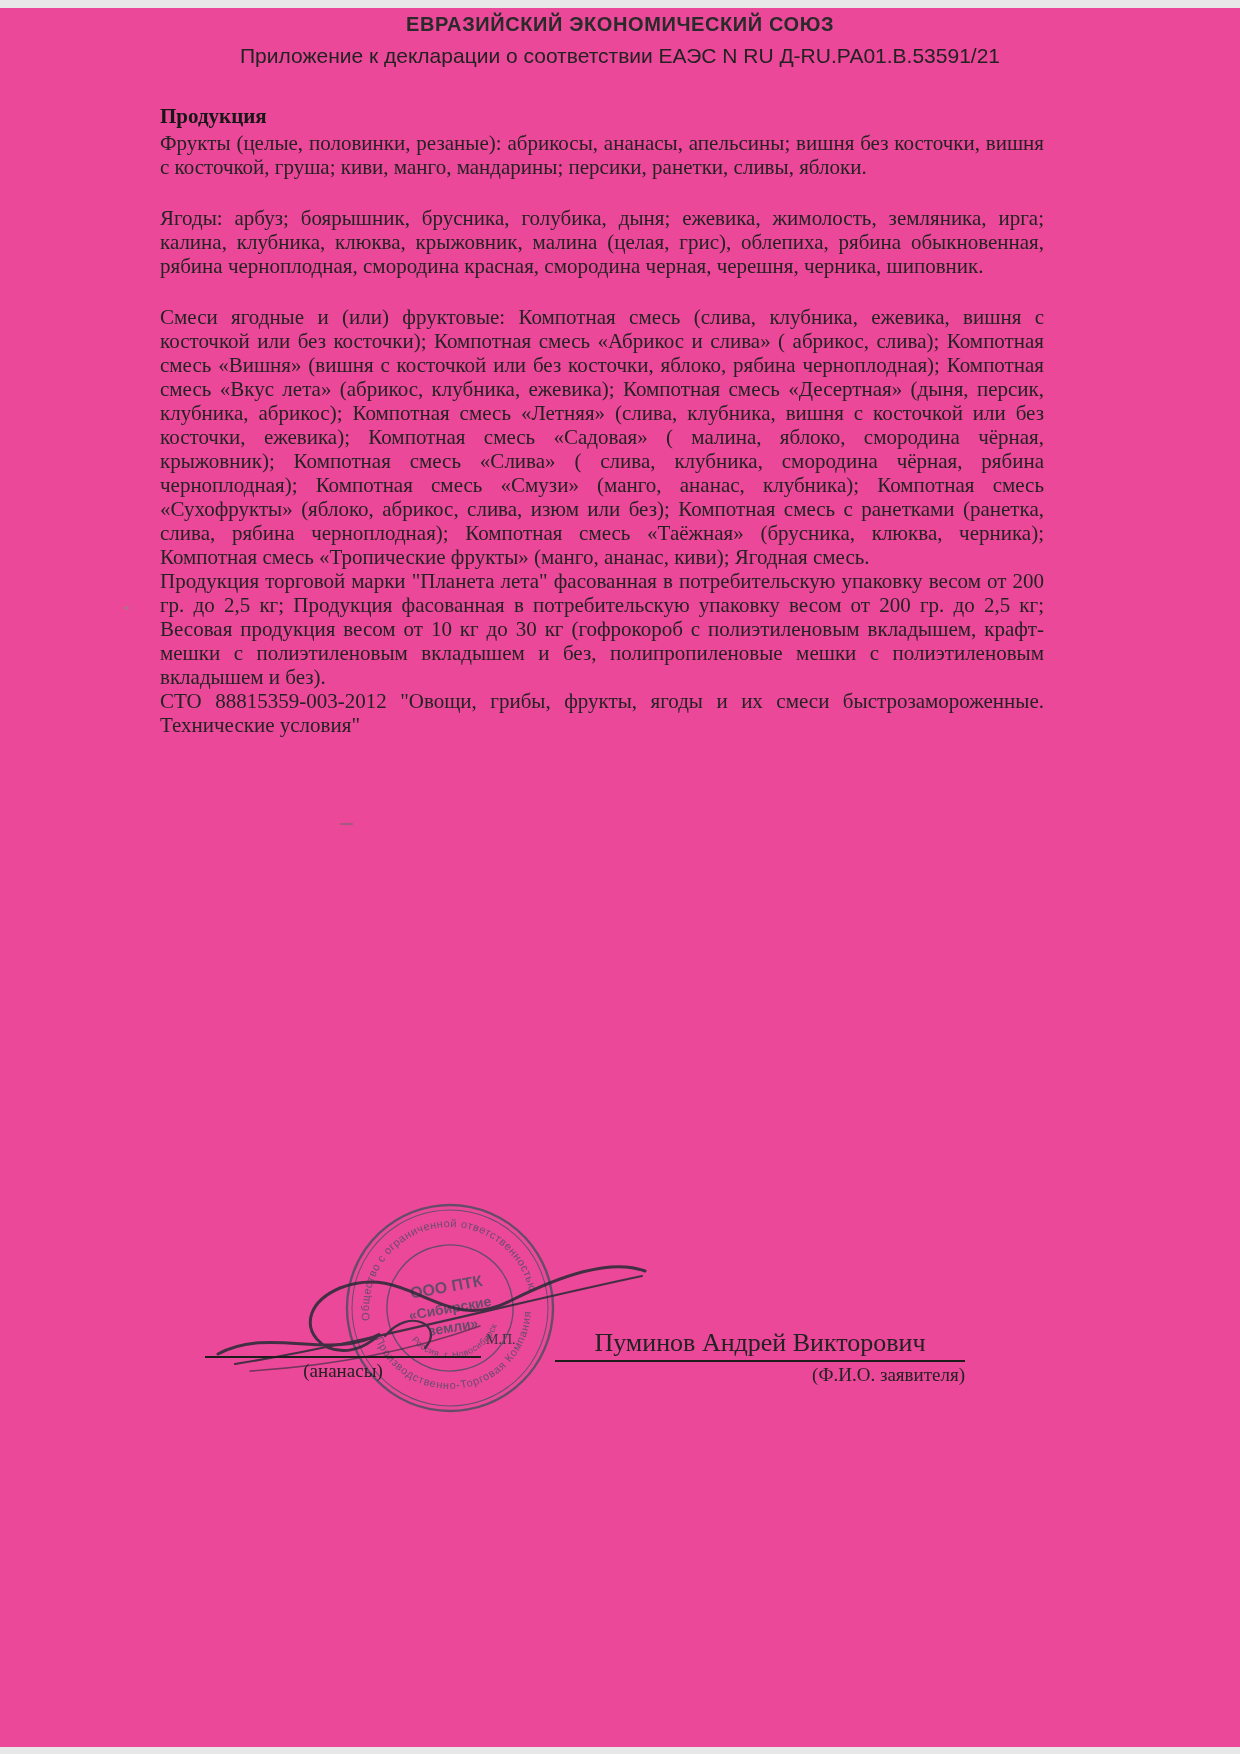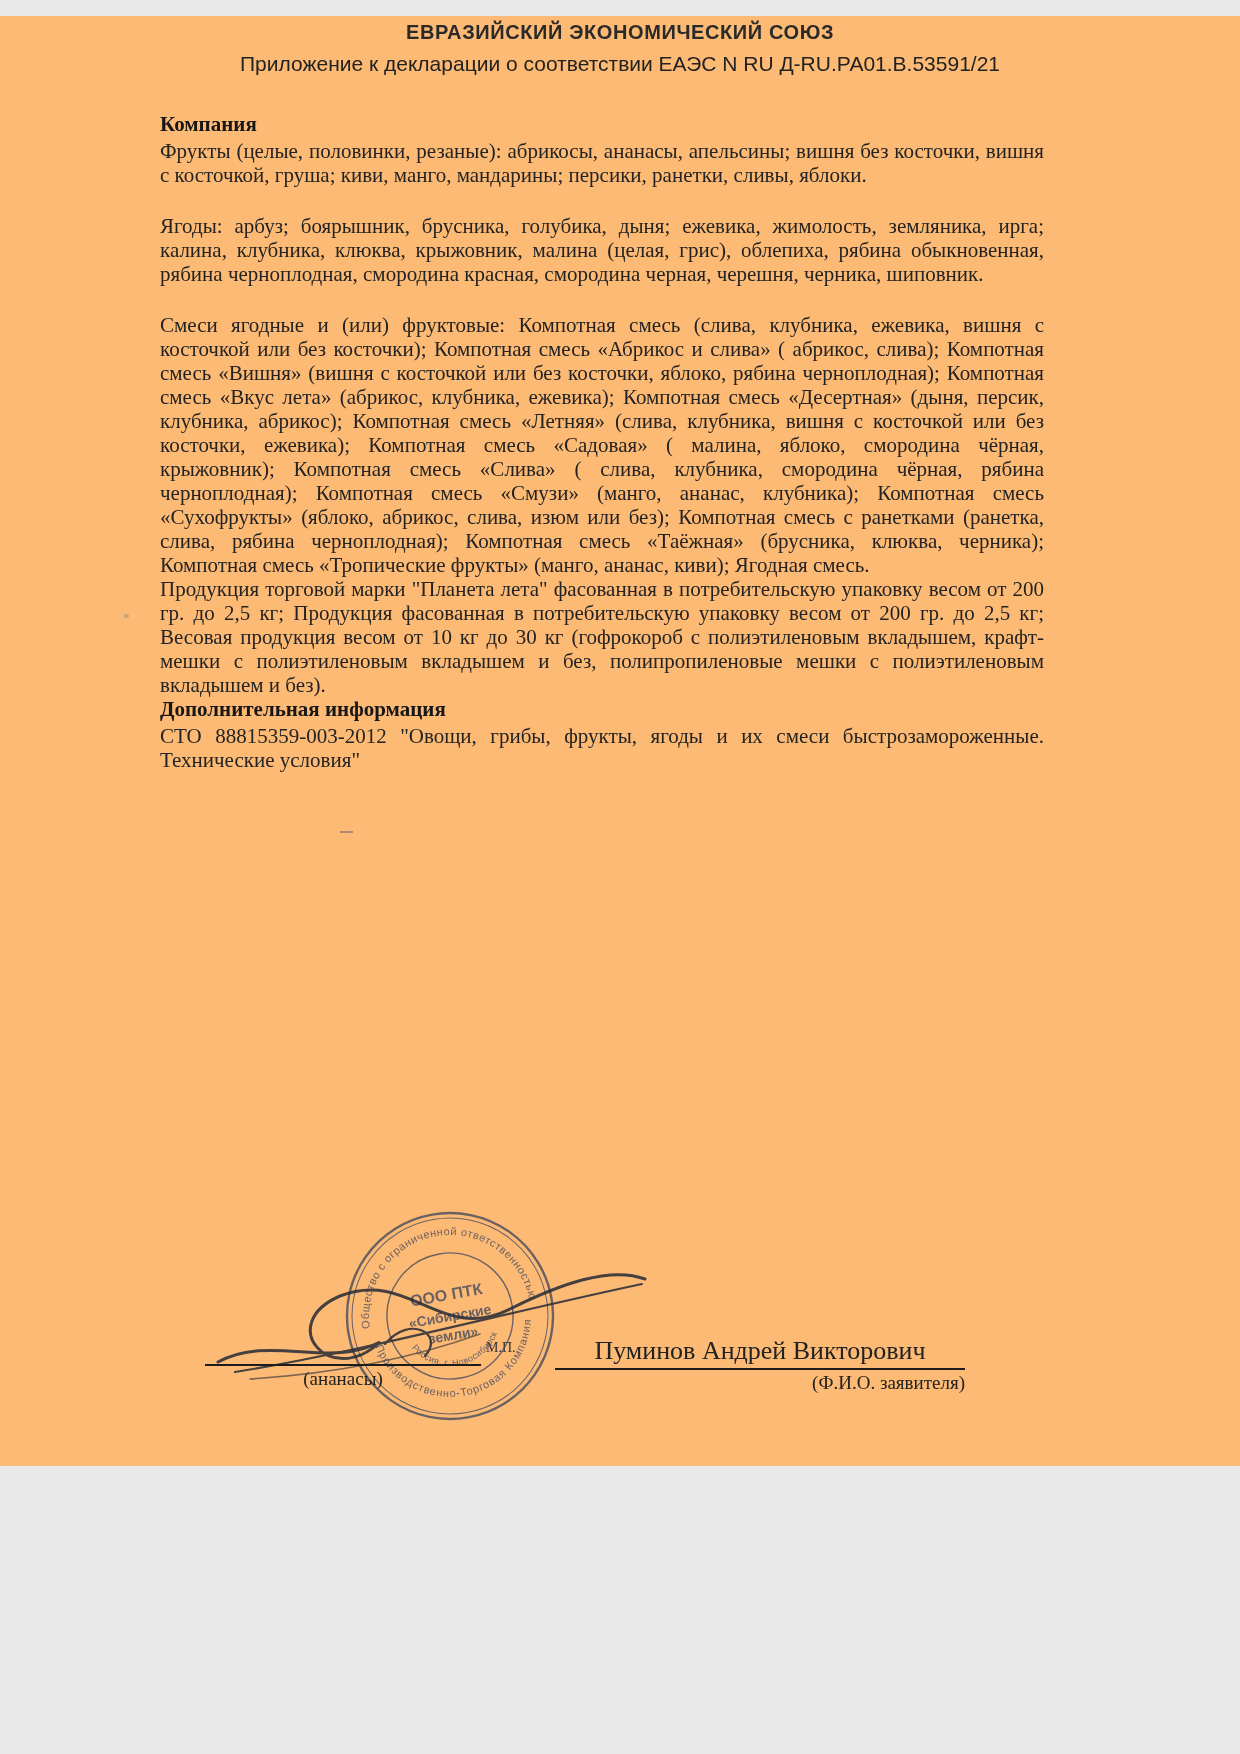--- a/index.html
+++ b/index.html
@@ -1,22 +1,22 @@
 <!DOCTYPE html>
 <html><head>
 <meta charset="utf-8">
 <style>
   * { box-sizing: border-box; }
   html, body { margin: 0; padding: 0; background: #e8e8e8; }
   .page {
     position: relative;
     width: 1240px;
-    height: 1450px;
-    margin: 16px auto;
-    background: #fdba74;
+    height: 1739px;
+    margin: 8px auto;
+    background: #ec4899;
     overflow: hidden;
     font-family: "Liberation Serif", serif;
     color: #1f1f1f;
   }
 
   
   .doc-header {
     position: absolute;
     top: 10px; left: 0;
     width: 100%;
@@ -147,26 +147,25 @@
 <body>
 
 <div class="page">
 
   <header class="doc-header">
     <div class="org">ЕВРАЗИЙСКИЙ ЭКОНОМИЧЕСКИЙ СОЮЗ</div>
     <div class="title">Приложение к декларации о соответствии ЕАЭС N RU Д-RU.РА01.В.53591/21</div>
   </header>
 
   <main class="doc-body">
-    <h2>Компания</h2>
+    <h2>Продукция</h2>
     <p class="para">Фрукты (целые, половинки, резаные): абрикосы, ананасы, апельсины; вишня без косточки, вишня с косточкой, груша; киви, манго, мандарины; персики, ранетки, сливы, яблоки.</p>
     <p class="para gap">Ягоды: арбуз; боярышник, брусника, голубика, дыня; ежевика, жимолость, земляника, ирга; калина, клубника, клюква, крыжовник, малина (целая, грис), облепиха, рябина обыкновенная, рябина черноплодная, смородина красная, смородина черная, черешня, черника, шиповник.</p>
     <p class="para gap">Смеси ягодные и (или) фруктовые: Компотная смесь (слива, клубника, ежевика, вишня с косточкой или без косточки); Компотная смесь «Абрикос и слива» ( абрикос, слива); Компотная смесь «Вишня» (вишня с косточкой или без косточки, яблоко, рябина черноплодная); Компотная смесь «Вкус лета» (абрикос, клубника, ежевика); Компотная смесь «Десертная» (дыня, персик, клубника, абрикос); Компотная смесь «Летняя» (слива, клубника, вишня с косточкой или без косточки, ежевика); Компотная смесь «Садовая» ( малина, яблоко, смородина чёрная, крыжовник); Компотная смесь «Слива» ( слива, клубника, смородина чёрная, рябина черноплодная); Компотная смесь «Смузи» (манго, ананас, клубника); Компотная смесь «Сухофрукты» (яблоко, абрикос, слива, изюм или без); Компотная смесь с ранетками (ранетка, слива, рябина черноплодная); Компотная смесь «Таёжная» (брусника, клюква, черника); Компотная смесь «Тропические фрукты» (манго, ананас, киви); Ягодная смесь.</p>
     <p class="para">Продукция торговой марки "Планета лета" фасованная в потребительскую упаковку весом от 200 гр. до 2,5 кг; Продукция фасованная в потребительскую упаковку весом от 200 гр. до 2,5 кг; Весовая продукция весом от 10 кг до 30 кг (гофрокороб с полиэтиленовым вкладышем, крафт-мешки  с полиэтиленовым вкладышем и без, полипропиленовые мешки с полиэтиленовым вкладышем и без).</p>
-    <h2 class="add-heading">Дополнительная информация</h2>
     <p class="para">СТО 88815359-003-2012 "Овощи, грибы, фрукты, ягоды и их смеси быстрозамороженные. Технические условия"</p>
   </main>
 
   <div class="speck-dash"></div>
   <div class="speck-dot"></div>
 
   <div class="mp-mark">М.П.</div>
 
   <svg class="stamp-area" viewBox="0 0 520 270">
     <defs>

